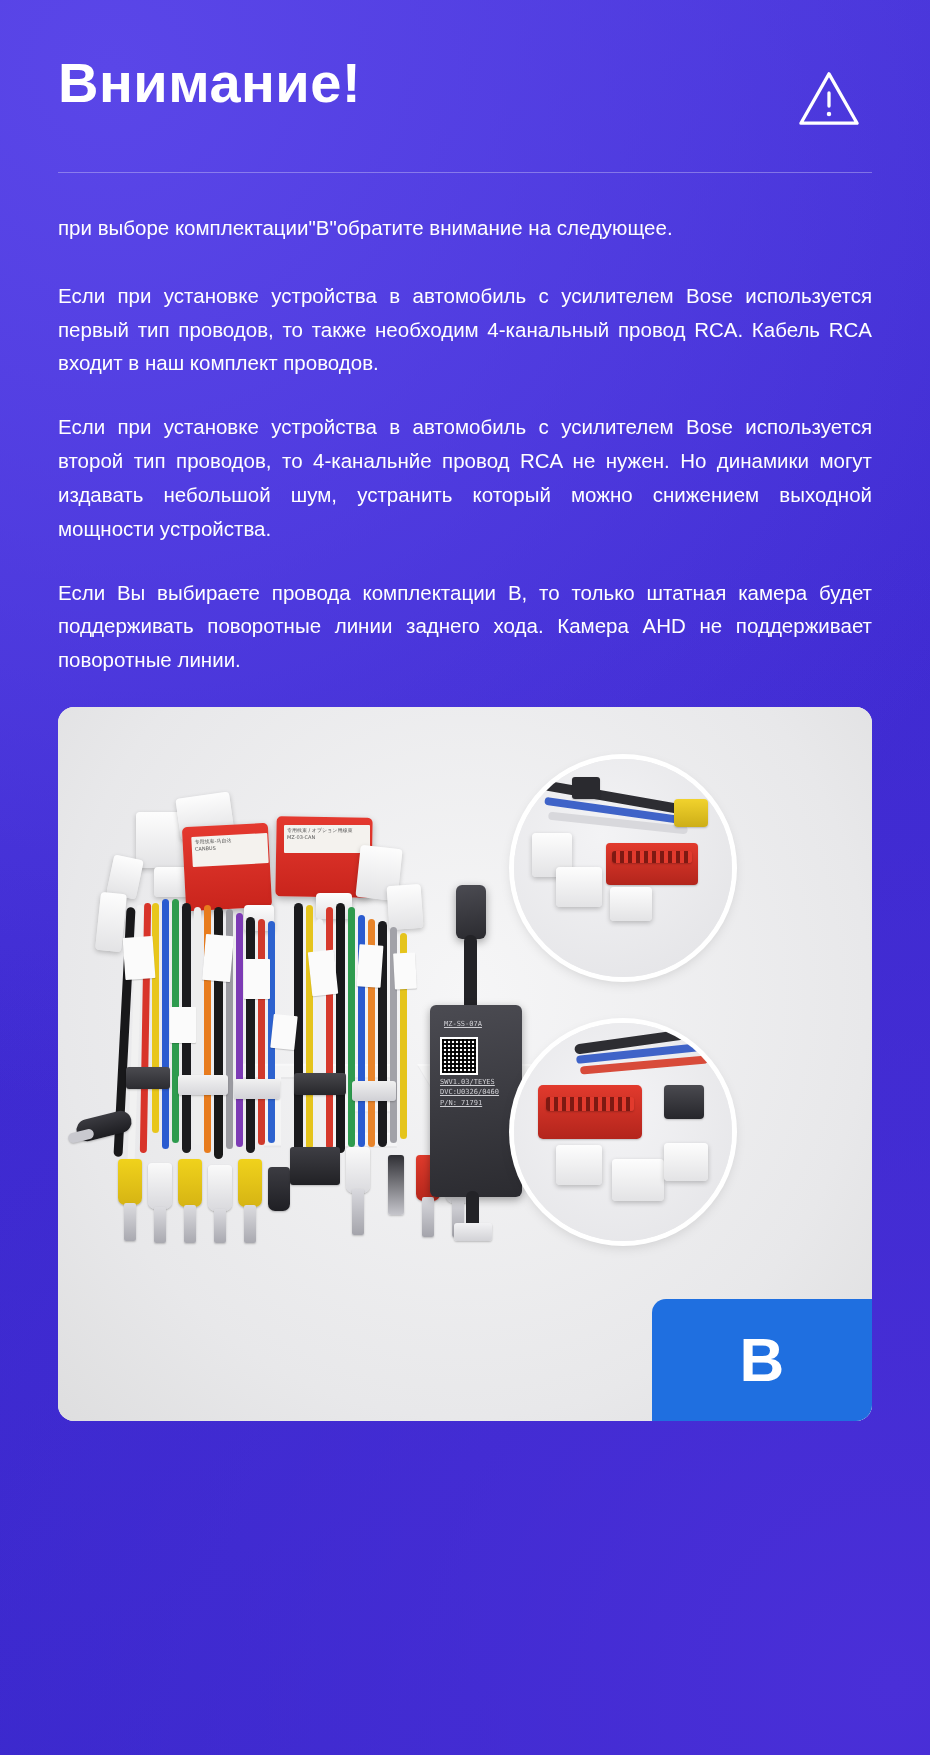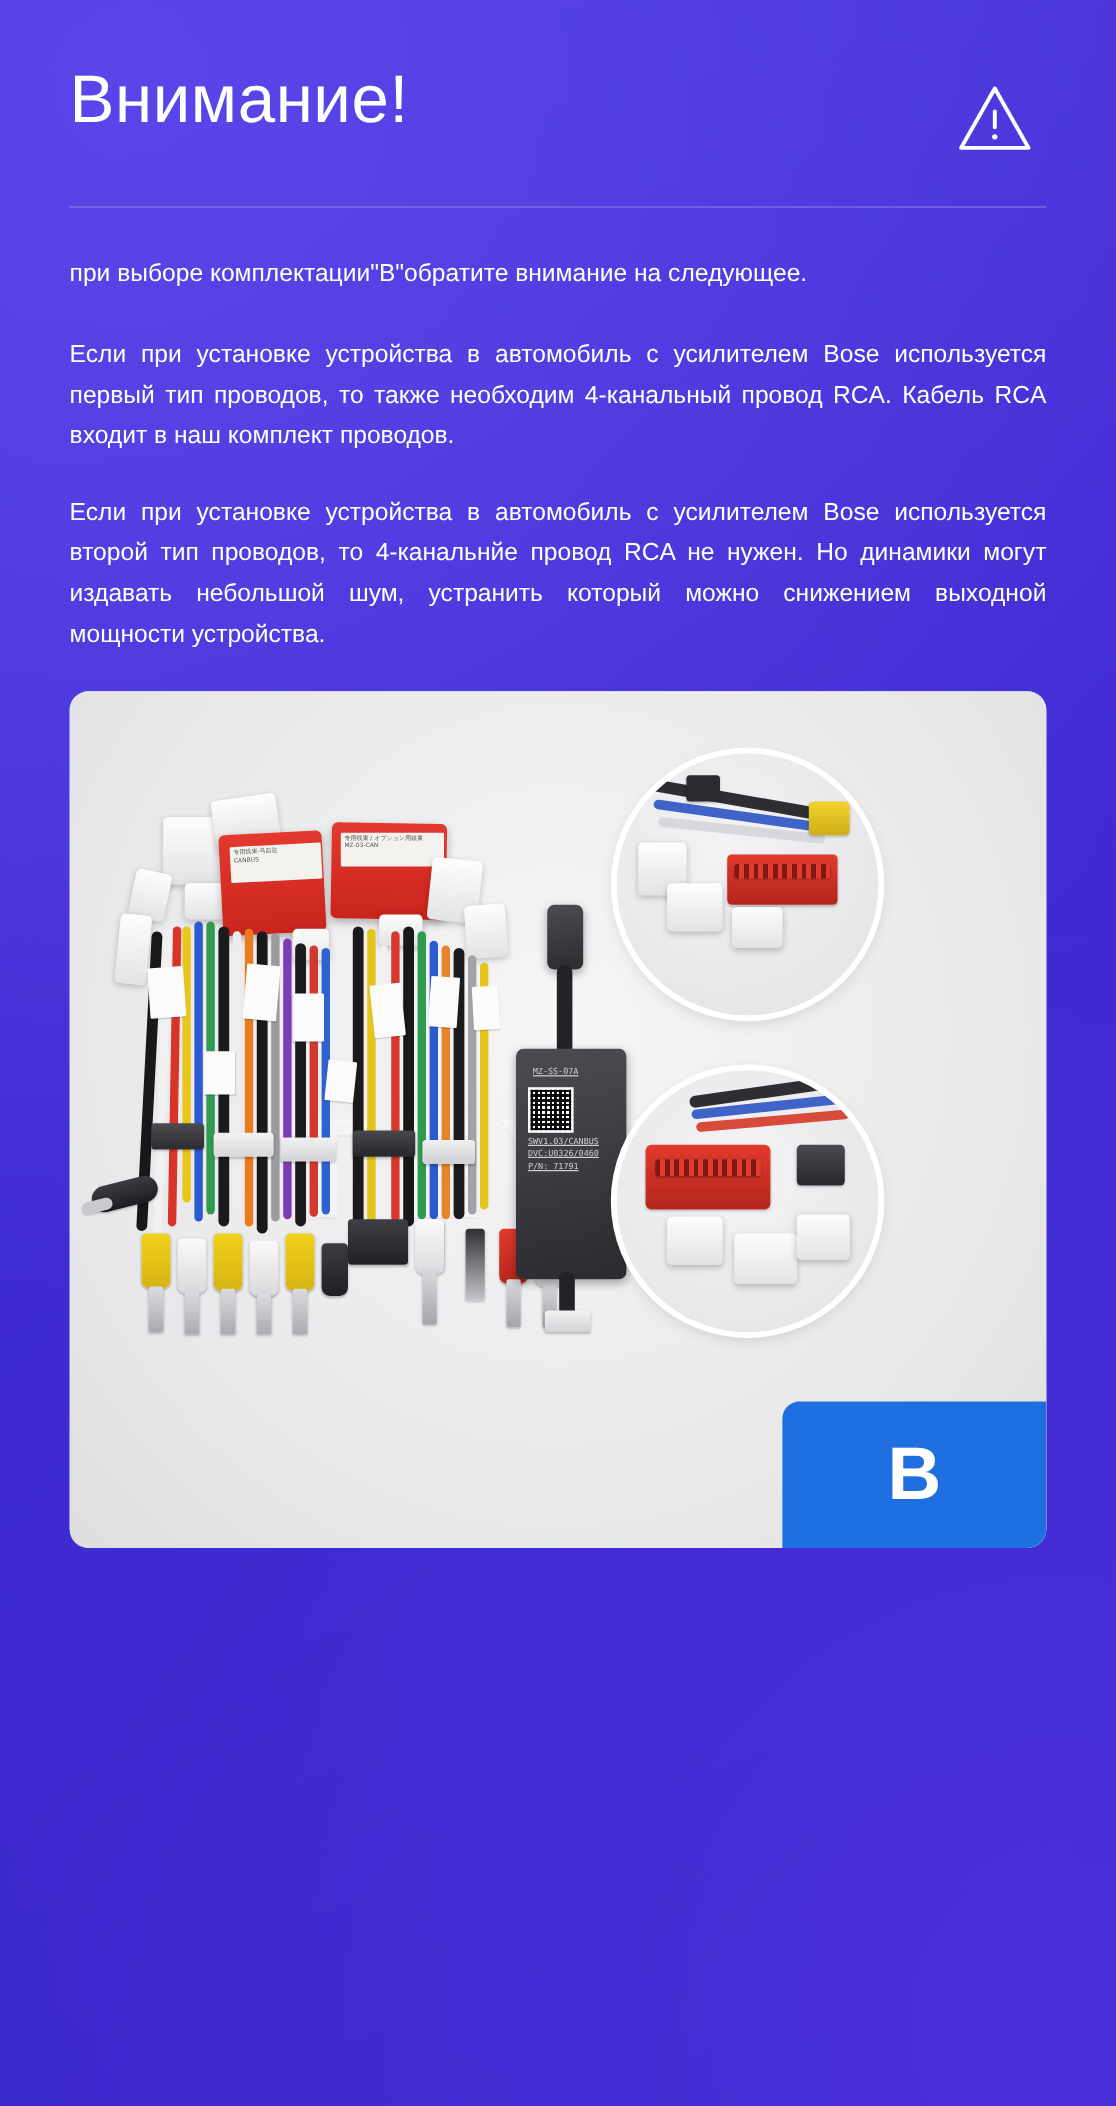--- a/index.html
+++ b/index.html
@@ -27,21 +27,21 @@
   .header {
     position: relative;
     padding: 48px 58px 0 58px;
     display: flex;
     align-items: flex-start;
     justify-content: space-between;
   }
   .title {
     color: #ffffff;
     font-size: 56px;
-    font-weight: normal;
+    font-weight: bold;
     letter-spacing: 0.5px;
     line-height: 1.05;
     margin: 0;
     padding-top: 6px;
   }
   .warn-icon {
     width: 62px;
     height: 62px;
     margin-top: 20px;
     margin-right: 12px;
@@ -201,20 +201,21 @@
       <circle cx="32" cy="47.5" r="2.3" fill="#ffffff"></circle>
     </svg>
   </div>
 
   <div class="divider"></div>
 
   <div class="body-text">
     <p class="para first">при выборе комплектации"B"обратите внимание на следующее.</p>
     <p class="para">Если при установке устройства в автомобиль с усилителем Bose используется первый тип проводов, то также необходим 4-канальный провод RCA. Кабель RCA входит в наш комплект проводов.</p>
     <p class="para">Если при установке устройства в автомобиль с усилителем Bose используется второй тип проводов, то 4-канальнйе провод RCA не нужен. Но динамики могут издавать небольшой шум, устранить который можно снижением выходной мощности устройства.</p>
+    <p class="para">Если Вы выбираете провода комплектации B, то только штатная камера будет поддерживать поворотные линии заднего хода. Камера AHD не поддерживает поворотные линии.</p>
   </div>
 
   <div class="photo-card">
     <div class="photo-bg"></div>
     <div class="watermark">TEYES</div>
 
     <div class="whitebox" style="left:78px;top:105px;width:48px;height:56px;"></div>
     <div class="whitebox" style="left:120px;top:88px;width:54px;height:42px;transform:rotate(-8deg);"></div>
     <div class="whitebox" style="left:52px;top:150px;width:30px;height:40px;transform:rotate(12deg);"></div>
     <div class="whitebox" style="left:40px;top:186px;width:26px;height:58px;transform:rotate(6deg);"></div>
@@ -306,21 +307,21 @@
     <div class="conn" style="left:394px;top:492px;width:12px;height:38px;background:linear-gradient(180deg,#d9d9de,#a4a4ab);border-radius:2px;"></div>
 
     <div class="blackbox" style="left:398px;top:178px;width:30px;height:54px;border-radius:6px;"></div>
     <div class="wire" style="left:406px;top:228px;width:13px;height:108px;background:#232327;"></div>
     <div class="blackbox" style="left:372px;top:298px;width:92px;height:192px;border-radius:6px;"></div>
     <div class="mod-label" style="left:386px;top:312px;">
       <span>MZ-SS-07A</span>
     </div>
     <div class="qr" style="left:382px;top:330px;width:34px;height:34px;"></div>
     <div class="mod-label" style="left:382px;top:370px;">
-      <span>SWV1.03/CANBUS</span><br>
+      <span>SWV1.03/TEYES</span><br>
       <span>DVC:U0326/0460</span><br>
       <span>P/N: 71791</span>
     </div>
     <div class="wire" style="left:408px;top:484px;width:13px;height:38px;background:#232327;"></div>
     <div class="conn" style="left:396px;top:516px;width:38px;height:18px;background:linear-gradient(180deg,#f2f2f4,#d2d2d6);"></div>
 
     <div class="circle-inset" style="left:456px;top:52px;width:218px;height:218px;">
       <div style="position:absolute;inset:0;background:radial-gradient(circle at 40% 35%,#f3f3f5,#e2e2e5);"></div>
       <div class="wire" style="left:28px;top:34px;width:150px;height:10px;background:#2d2d32;transform:rotate(10deg);"></div>
       <div class="wire" style="left:30px;top:48px;width:146px;height:8px;background:#3f63c8;transform:rotate(8deg);"></div>

